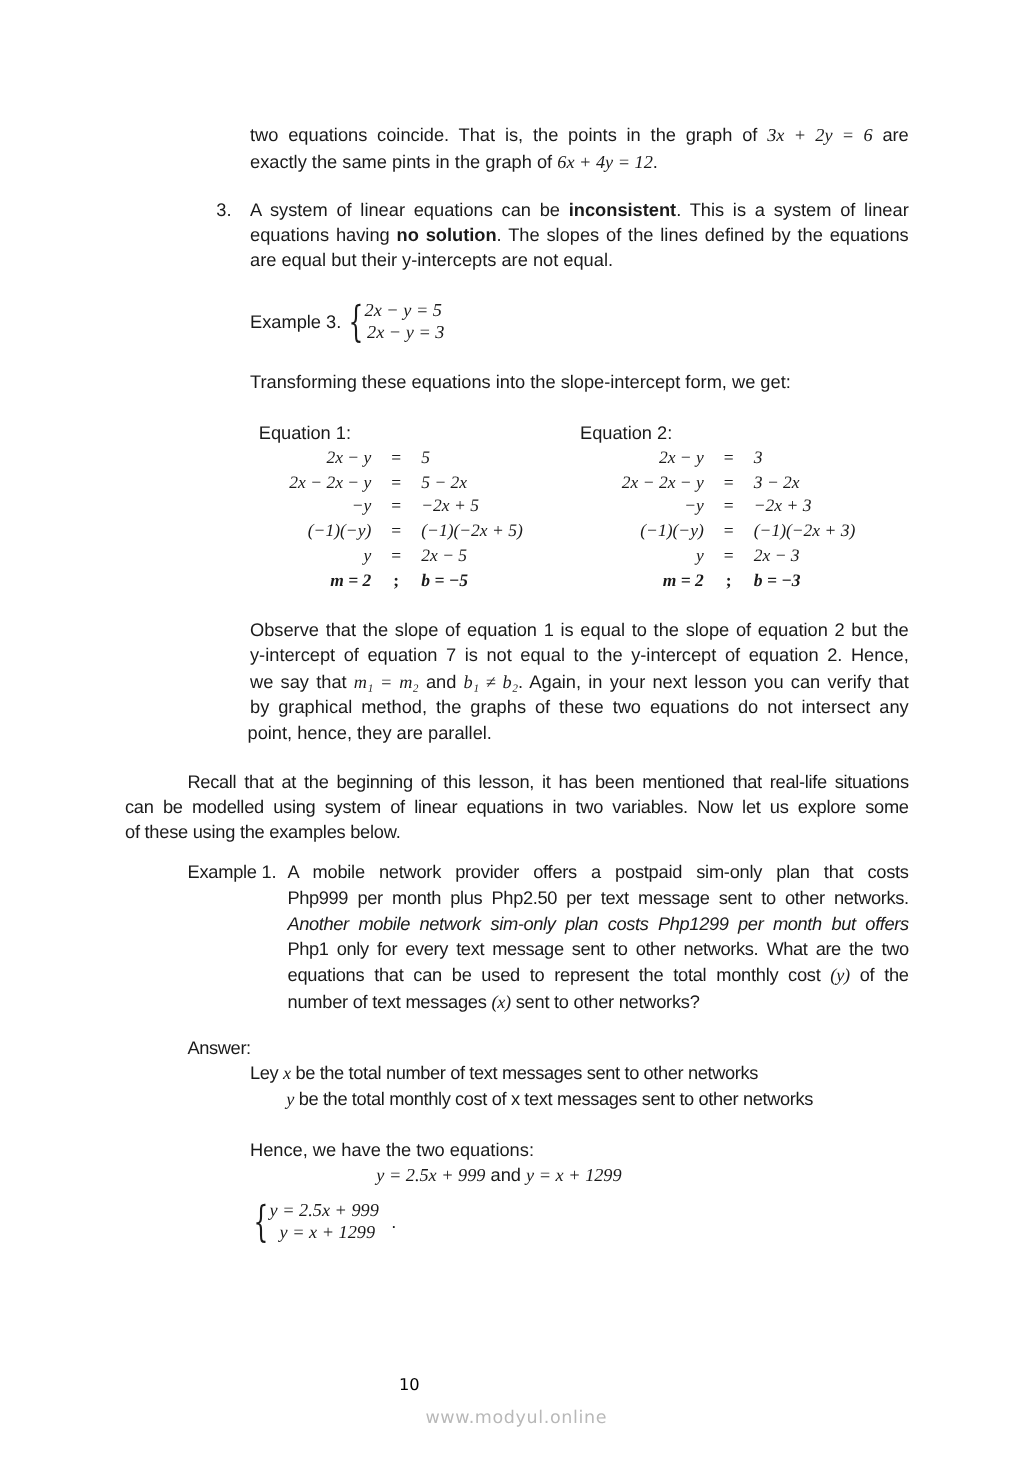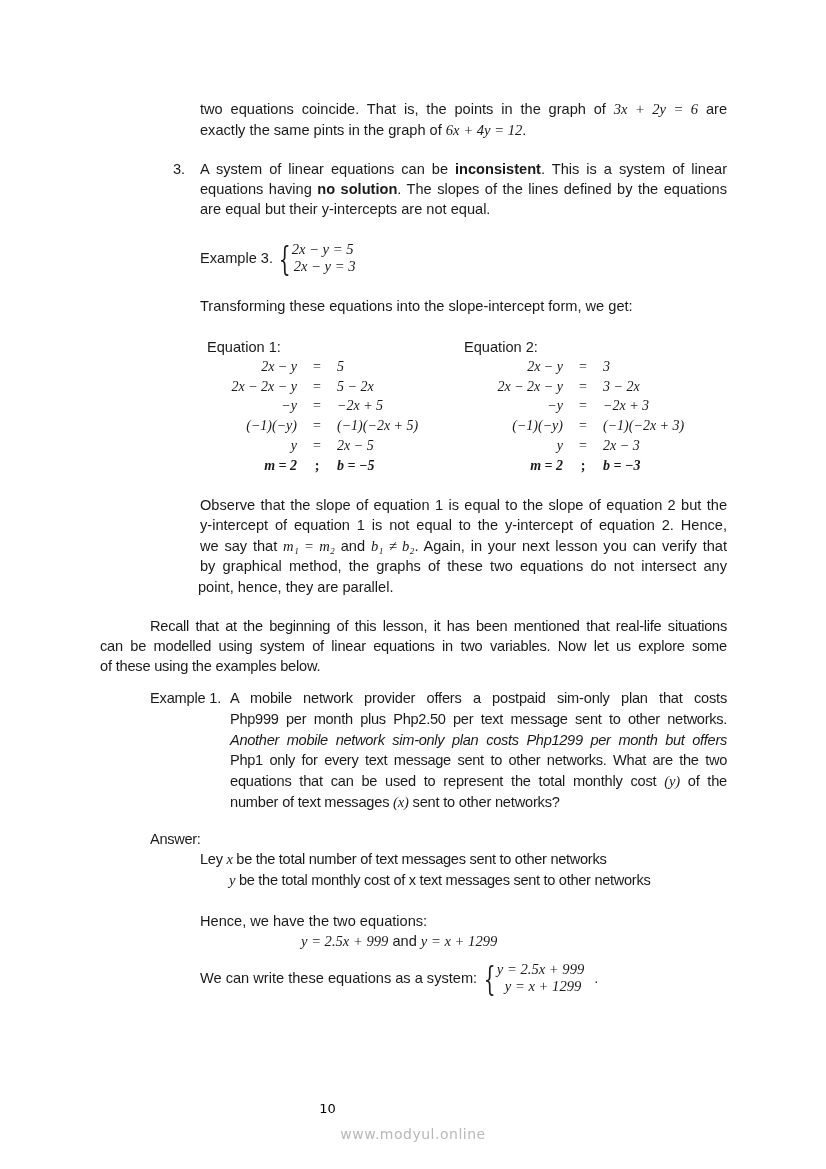--- a/index.html
+++ b/index.html
@@ -146,21 +146,21 @@
       </tr>
   <tr class="final">
         <td class="lhs math">m =  2</td>
         <td class="eq mathr">;</td>
         <td class="rhs math">b = −3</td>
       </tr>
 </tbody>
   </table>
 
 <div class="line just" style="left:200px; top:495px; width:527px;">Observe that the slope of equation 1 is equal to the slope of equation 2 but the</div>
-<div class="line just" style="left:200px; top:515px; width:527px;">y-intercept of equation 1 is not equal to the y-intercept of equation 2. Hence,</div>
+<div class="line just" style="left:200px; top:515px; width:527px;">y-intercept of equation 7 is not equal to the y-intercept of equation 2. Hence,</div>
 <div class="line just" style="left:200px; top:536px; width:527px;">
   <span>we say that </span><span class="math">m₁ = m₂</span><span> and </span><span class="math">b₁ ≠ b₂</span><span>. Again, in your next lesson you can verify that</span>
 </div>
 <div class="line just" style="left:200px; top:556px; width:527px;">by graphical method, the graphs of these two equations do not intersect any</div>
 <div class="line" style="left:198px; top:577px;">point, hence, they are parallel.</div>
 
 <div class="line just" style="left:150px; top:616px; width:577px; letter-spacing:-0.25px;">Recall that at the beginning of this lesson, it has been mentioned that real-life situations</div>
 <div class="line just" style="left:100px; top:636px; width:627px; letter-spacing:-0.2px;">can be modelled using system of linear equations in two variables. Now let us explore some</div>
 <div class="line" style="left:100px; top:656px; letter-spacing:-0.2px;">of these using the examples below.</div>
 
@@ -183,21 +183,20 @@
 <div class="line" style="left:229px; top:870px; letter-spacing:-0.3px;">
   <span class="math">y</span><span> be the total monthly cost of x text messages sent to other networks</span>
 </div>
 
 <div class="line" style="left:200px; top:911px;">Hence, we have the two equations:</div>
 <div class="line" style="left:301px; top:931px;text-align:center;">
   <span class="math">y = 2.5x + 999</span><span> and </span><span class="math">y = x + 1299</span>
 </div>
 
 <div class="abs" style="left:200px; top:961px; display:flex; align-items:center; line-height:20px;">
-  <span style="white-space:pre;">We can write these equations as a system: </span>
   <span class="sys">
     <span class="brace">{</span>
     <span class="sys-lines">
       <span class="math">y = 2.5x + 999</span>
       <span class="math" style="padding-left:8px;">y = x + 1299</span>
     </span>
   </span>
   <span style="margin-left:10px;">.</span>
 </div>
 

